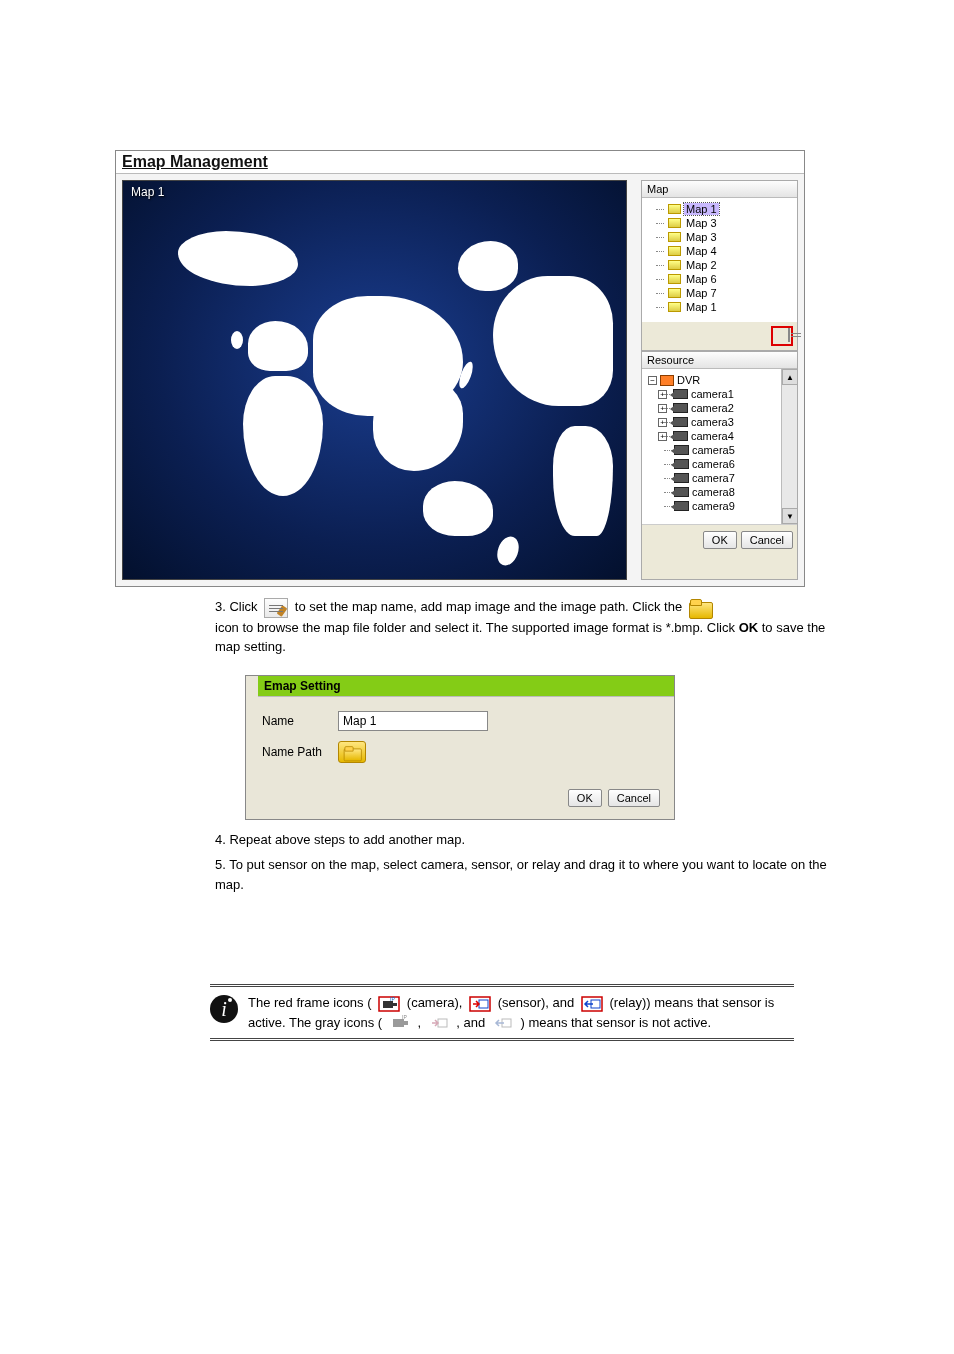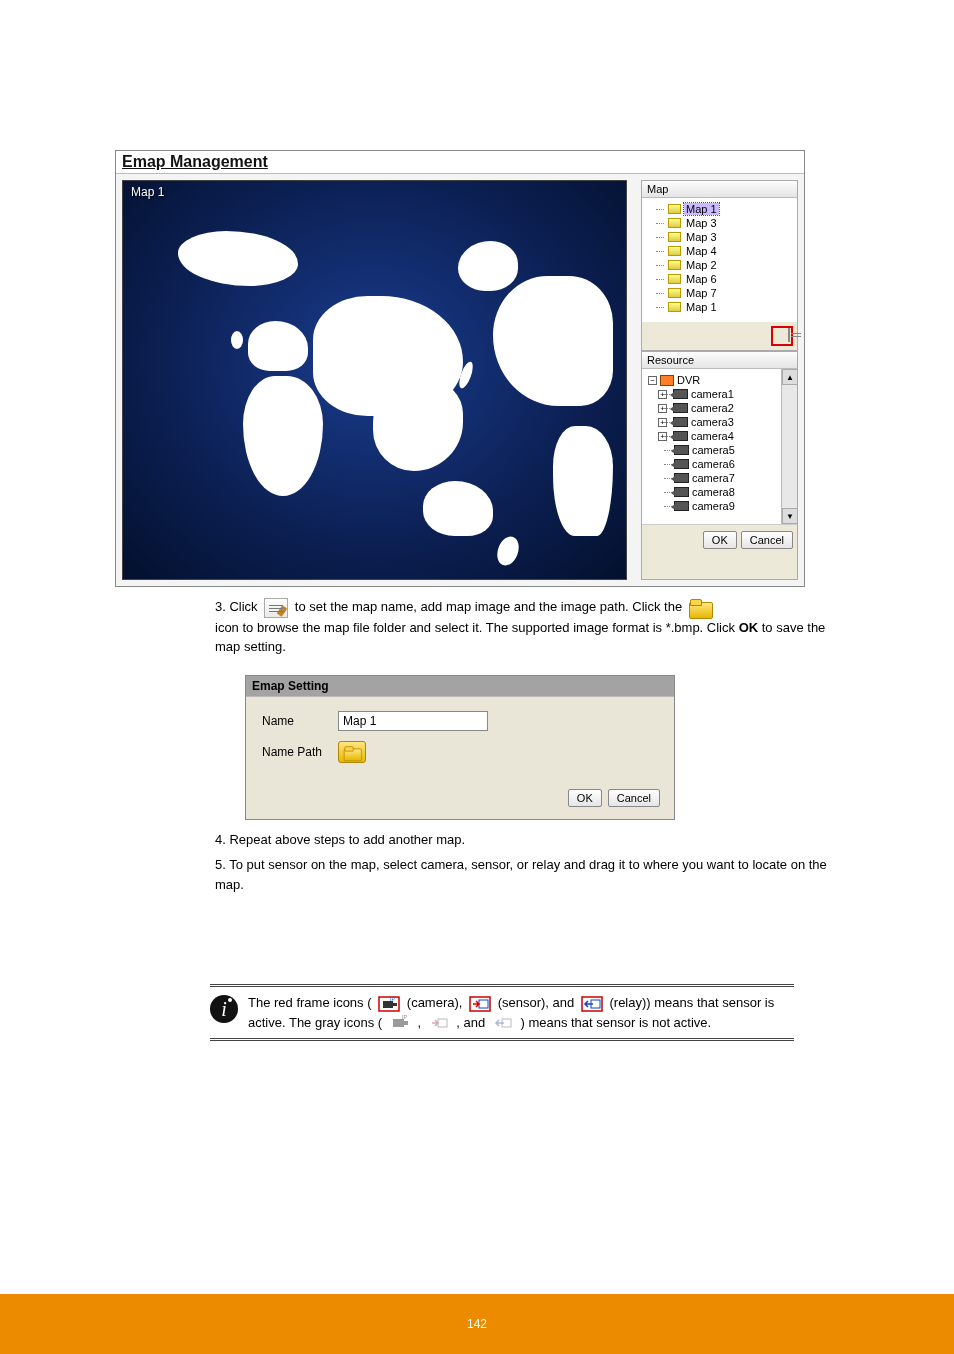--- a/index.html
+++ b/index.html
@@ -206,22 +206,23 @@
   }
 
   
   .emap-setting {
     margin-left: 130px;
     width: 430px;
     border:1px solid #888;
     background:#e9e6d8;
   }
   .emap-setting .dlg-title{
-    background:#a3a3a3; padding:3px 6px; font-weight:bold; font-size:12px;
+    background:#84cc16; padding:3px 6px; font-weight:bold; font-size:12px;
     border-bottom:1px solid #bbb;
+    margin-left:12px;
   }
   .form-area { padding:14px 16px 8px 16px; }
   .form-row { display:flex; align-items:center; gap:8px; margin-bottom:10px; font-size:12px;}
   .form-row label{ width:68px; }
   .txt-in {
     border:1px solid #888; background:#fff; padding:2px 4px; font-size:12px;
     height:20px;
   }
   .name-in{ width:150px; }
   .path-in{ flex:1; }
@@ -482,16 +483,13 @@
               <rect x="10" y="4" width="9" height="8" fill="#fff" stroke="#bbb"></rect>
               <path d="M12 8 L4 8 M7 5 L4 8 L7 11" fill="none" stroke="#a8b8d6" stroke-width="1.5"></path>
             </svg>
         </span>
         <span>) means that sensor is not active.</span>
       </div>
     </div>
 
   </div>
 
-  <div class="footer">
-    <span>142</span>
-  </div>
 </div>
 
 </body></html>

